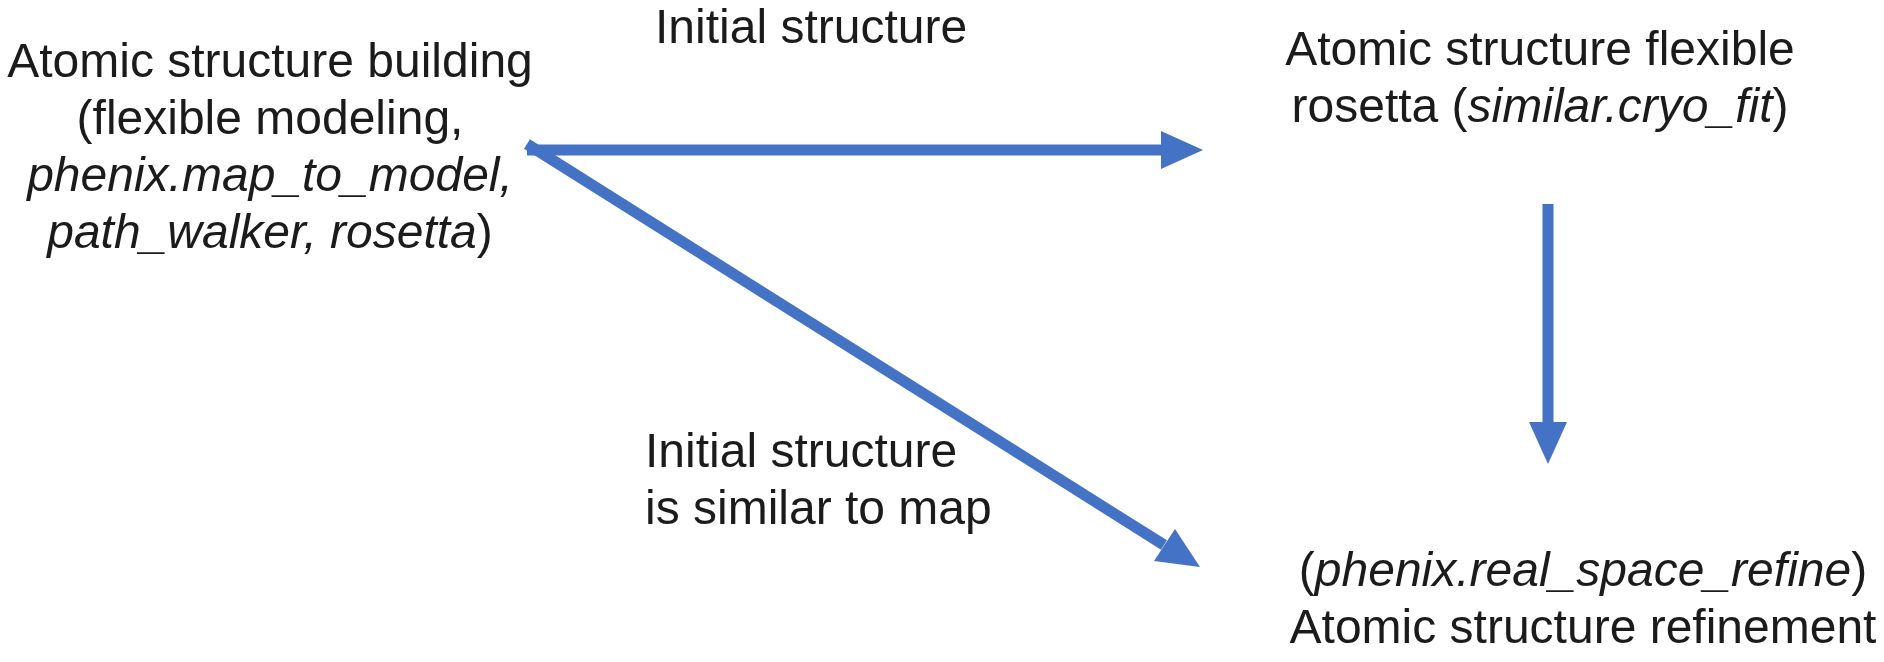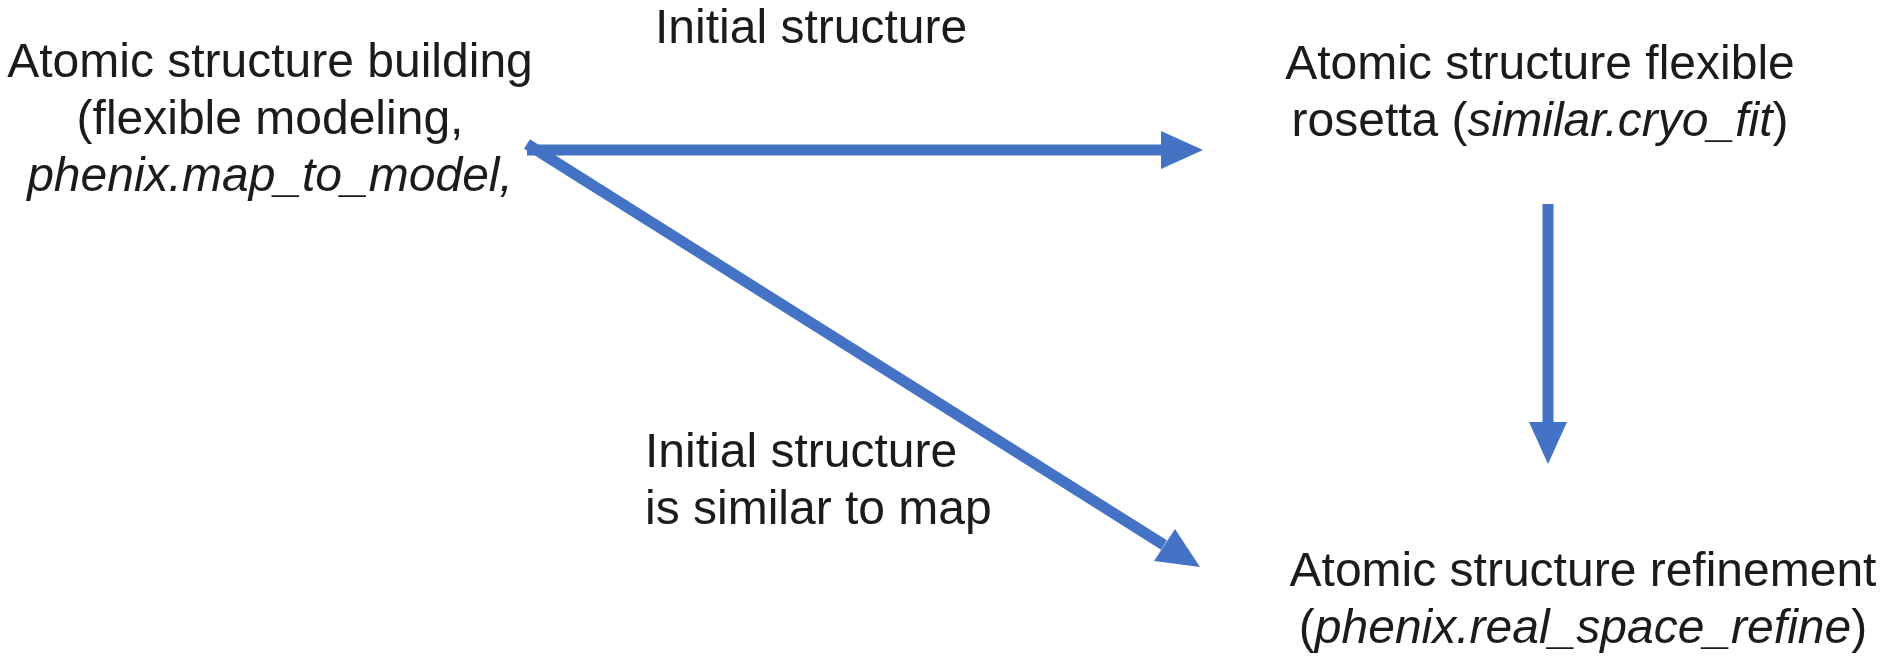--- a/index.html
+++ b/index.html
@@ -28,21 +28,21 @@
     font-size: 48px;
     line-height: 57px;
     white-space: nowrap;
   }
   .center { text-align: center; }
   .left   { text-align: left; }
   .it { font-style: italic; }
 
   .node-building   { left: 0px;    top: 32px;  width: 540px; }
   .label-different { left: 655px;  top: -2px; }
-  .node-fitting    { left: 1270px; top: 34px;  width: 540px; }
+  .node-fitting    { left: 1270px; top: 20px;  width: 540px; }
   .label-similar   { left: 645px;  top: 422px; }
   .node-refine     { left: 1282px; top: 541px; width: 602px; }
 </style>
 </head>
 <body>
 
 <div class="stage">
 
   <svg class="arrow-layer" viewBox="0 0 1884 662">
 
@@ -59,34 +59,35 @@
     <g>
       <line x1="1548" y1="204" x2="1548" y2="424" stroke-width="11" stroke="#4472C4"></line>
       <polygon points="1529,422 1567,422 1548,464" fill="#4472C4"></polygon>
     </g>
   </svg>
 
   <div class="txt center node-building">
     <div>Atomic structure building</div>
     <div>(flexible modeling,</div>
     <div class="it">phenix.map_to_model,</div>
+    <div><span class="it">path_walker, rosetta</span><span>)</span></div>
   </div>
 
   <div class="txt left label-different">
     <div>Initial structure</div>
   </div>
 
   <div class="txt center node-fitting">
     <div>Atomic structure flexible</div>
     <div><span>rosetta (</span><span class="it">similar.cryo_fit</span><span>)</span></div>
   </div>
 
   <div class="txt left label-similar">
     <div>Initial structure</div>
     <div>is similar to map</div>
   </div>
 
   <div class="txt center node-refine">
+    <div><span>(</span><span class="it">phenix.real_space_refine</span><span>)</span></div>
     <div>Atomic structure refinement</div>
-    <div><span>(</span><span class="it">phenix.real_space_refine</span><span>)</span></div>
   </div>
 
 </div>
 
 </body></html>

